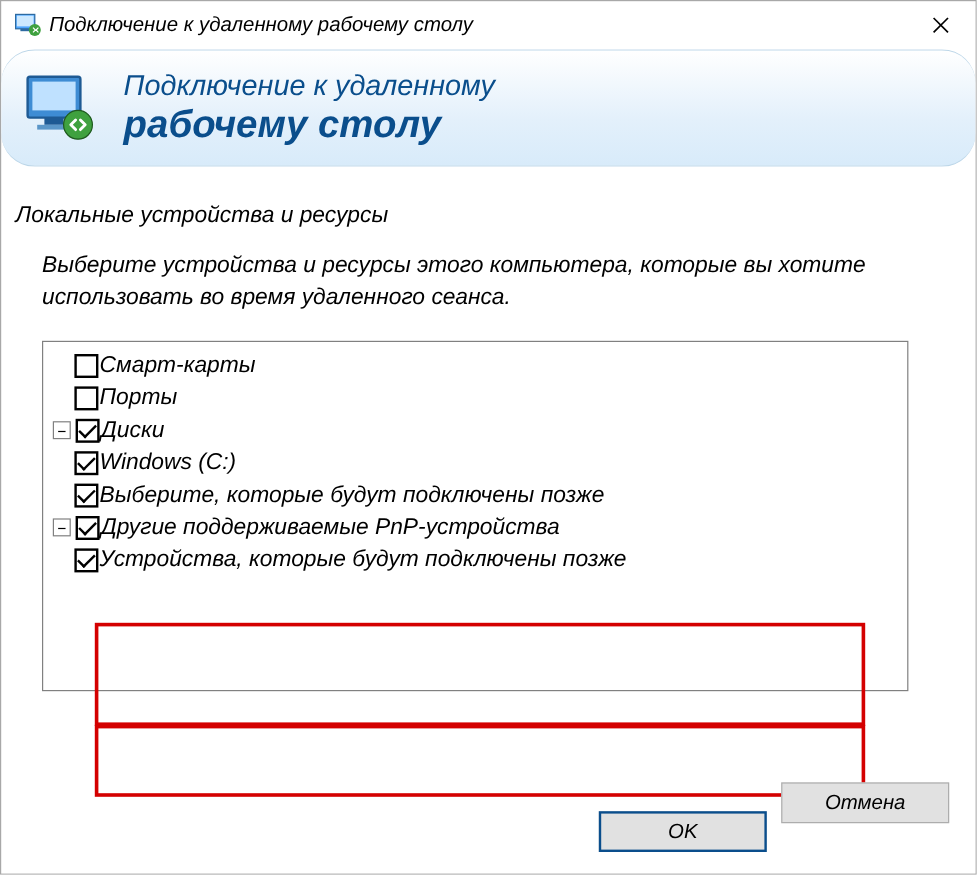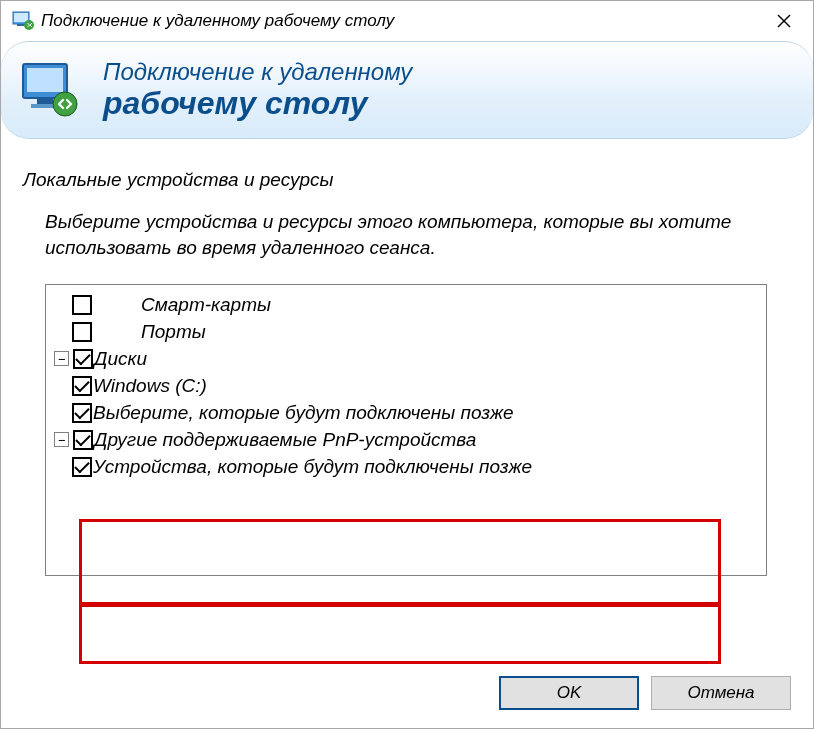--- a/index.html
+++ b/index.html
@@ -74,21 +74,21 @@
     line-height: 1.1;
   }
   .banner-line2 {
     font-size: 32px;
     font-weight: 700;
     color: #0a4e8c;
     line-height: 1.1;
   }
   .content {
     flex: 1;
-    padding: 30px 22px 18px 22px;
+    padding: 30px 22px 18px 12px;
     display: flex;
     flex-direction: column;
     position: relative;
   }
   .group-label {
     font-size: 19px;
     color: #000;
     margin-bottom: 18px;
   }
   .instruction {
@@ -140,21 +140,21 @@
     background: #fff;
   }
   .chk.checked::after {
     content: "";
     width: 12px;
     height: 6px;
     border-left: 2px solid #000;
     border-bottom: 2px solid #000;
     transform: rotate(-45deg) translate(1px,-1px);
   }
-  .indent0 { padding-left: 22px; gap: 48px; }
+  .indent0 { padding-left: 22px; }
   .indent1 { padding-left: 4px; }
   .indent2 { padding-left: 22px; }
   .highlight-box {
     position: absolute;
     border: 3px solid #d40000;
     pointer-events: none;
   }
   .hl1 { left: 78px; top: 380px; width: 642px; height: 86px; }
   .hl2 { left: 78px; top: 465px; width: 642px; height: 60px; }
   .button-row {
@@ -168,21 +168,21 @@
     width: 140px;
     height: 34px;
     background: #e1e1e1;
     border: 1px solid #adadad;
     font-size: 17px;
     display: flex;
     align-items: center;
     justify-content: center;
     cursor: pointer;
   }
-  .dlg-btn.ok { border: 2px solid #0a4e8c; }
+  .dlg-btn.ok { border: 2px solid #0a4e8c; margin-top: 24px; }
 </style>
 </head>
 <body>
 
 <div class="window">
 
   <div class="titlebar">
     <span class="title-icon">
       <svg width="24" height="24" viewBox="0 0 24 24">
         <rect x="2" y="3" width="16" height="12" fill="#4da6ff" stroke="#2d6aa0"></rect>

